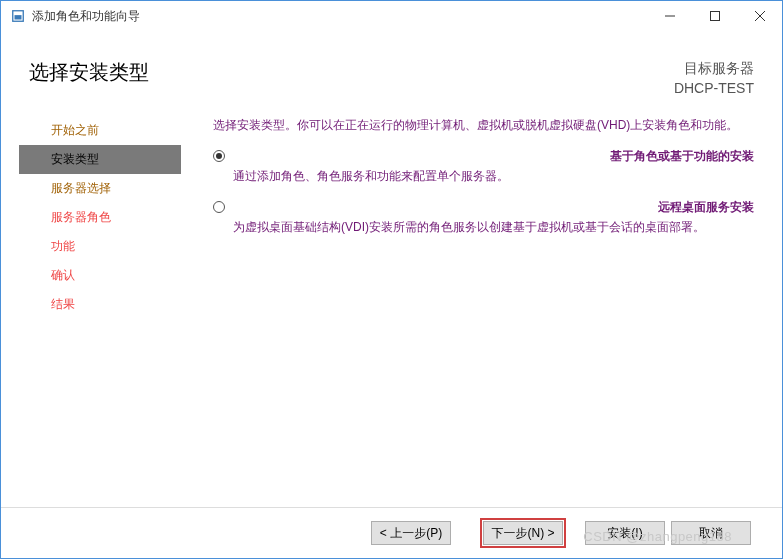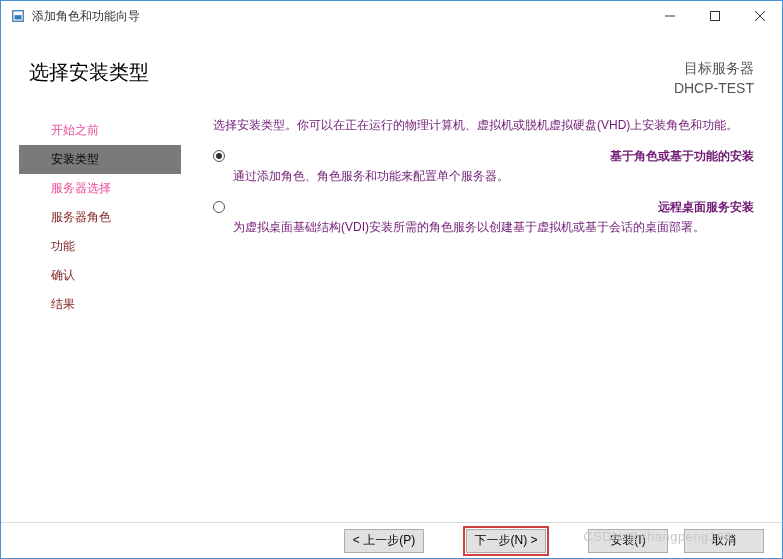--- a/index.html
+++ b/index.html
@@ -12,34 +12,34 @@
     .titlebar-controls { margin-left: auto; display: flex; }
     .titlebar-btn { width: 45px; height: 30px; display: flex; align-items: center; justify-content: center; color: #333; font-size: 13px; cursor: default; }
     .titlebar-btn svg { width: 10px; height: 10px; }
     
     .header-area { padding: 28px 28px 10px 28px; display: flex; justify-content: space-between; align-items: flex-start; }
     .page-title { font-size: 20px; color: #000000; font-weight: 400; }
     .target-info { text-align: right; font-size: 14px; color: #555; line-height: 1.4; }
     
     .main { display: flex; padding: 6px 0 0 0; }
     .sidebar { width: 180px; padding-left: 38px; padding-top: 2px; }
-    .sidebar-item { font-size: 12px; padding: 6px 12px; color: #7f1d1d; cursor: default; }
-    .sidebar-item.enabled { color: #ec4899; }
+    .sidebar-item { font-size: 12px; padding: 6px 12px; color: #ef4444; cursor: default; }
+    .sidebar-item.enabled { color: #a16207; }
     .sidebar-item.active { background: #7a7a7a; color: #000000; margin-left: -20px; padding-left: 32px; }
     
     .content { flex: 1; padding: 2px 28px 0 32px; font-size: 12px; color: #701a75; }
     .intro { margin-bottom: 14px; line-height: 1.5; }
     .option { display: flex; align-items: flex-start; margin-bottom: 14px; }
     .radio { width: 12px; height: 12px; border: 1px solid #555; border-radius: 50%; margin-top: 2px; margin-right: 8px; flex-shrink: 0; position: relative; }
     .radio.selected::after { content: ''; position: absolute; width: 6px; height: 6px; background: #333; border-radius: 50%; top: 2px; left: 2px; }
     .option-body { flex: 1; }
     .option-title { font-weight: bold; margin-bottom: 2px; text-align: right; }
     .option-desc { line-height: 1.5; }
     
-    .footer { position: absolute; bottom: 0; left: 0; right: 0; height: 36px; border-top: 1px solid #ddd; display: flex; align-items: center; justify-content: flex-end; padding-right: 18px; gap: 16px; }
+    .footer { position: absolute; bottom: 0; left: 0; right: 0; height: 51px; border-top: 1px solid #ddd; display: flex; align-items: center; justify-content: flex-end; padding-right: 31px; gap: 6px; }
     .footer-btn { min-width: 80px; height: 24px; border: 1px solid #adadad; background: #e1e1e1; font-size: 12px; display: flex; align-items: center; justify-content: center; cursor: default; }
     .footer-btn.highlight { outline: 2px solid #d04040; outline-offset: 1px; margin-left: 26px; }
     .footer-btn-gap { width: 10px; }
     
     .watermark { position: absolute; bottom: 14px; right: 50px; font-size: 13px; color: #c8c8c8; letter-spacing: 0.5px; pointer-events: none; }
   </style>
 </head>
 <body>
 
 <div class="titlebar">

